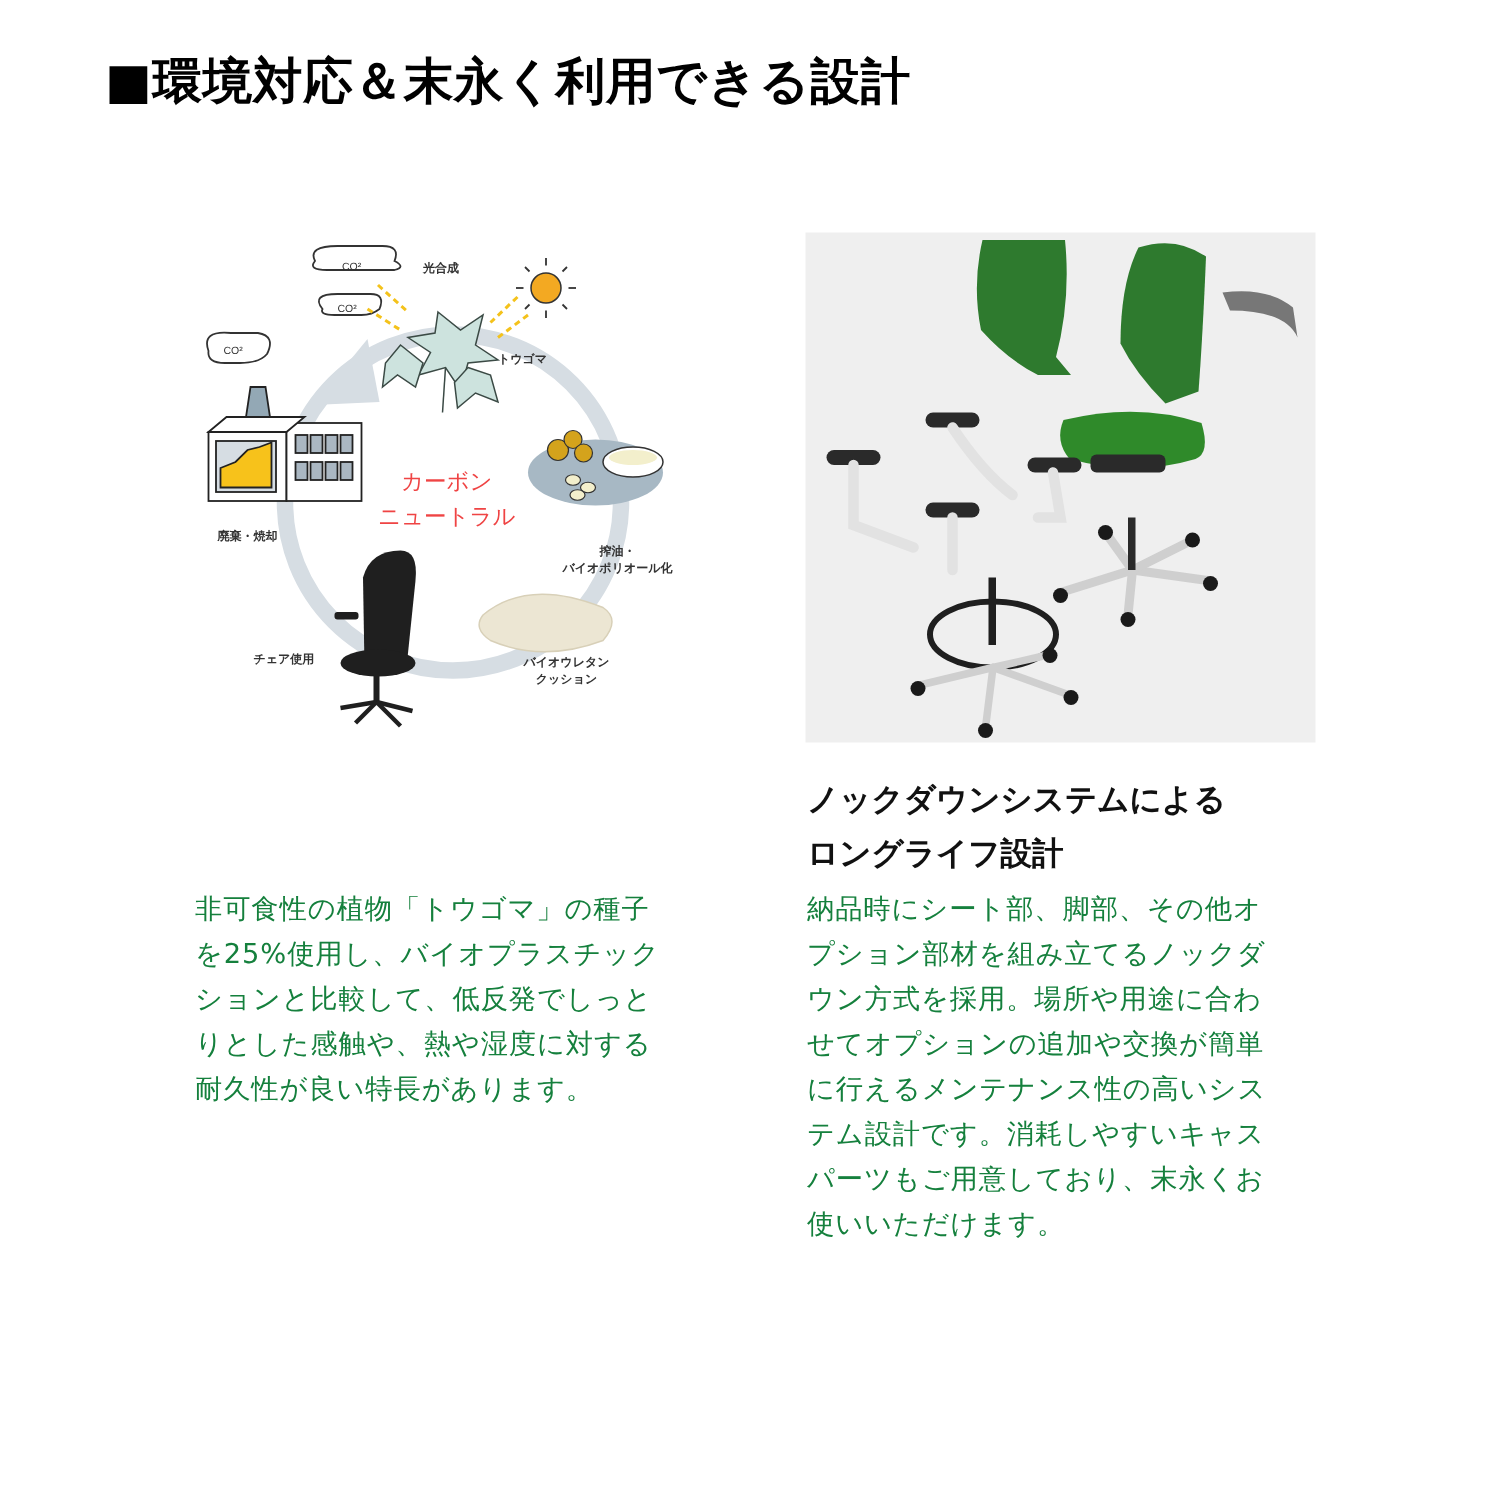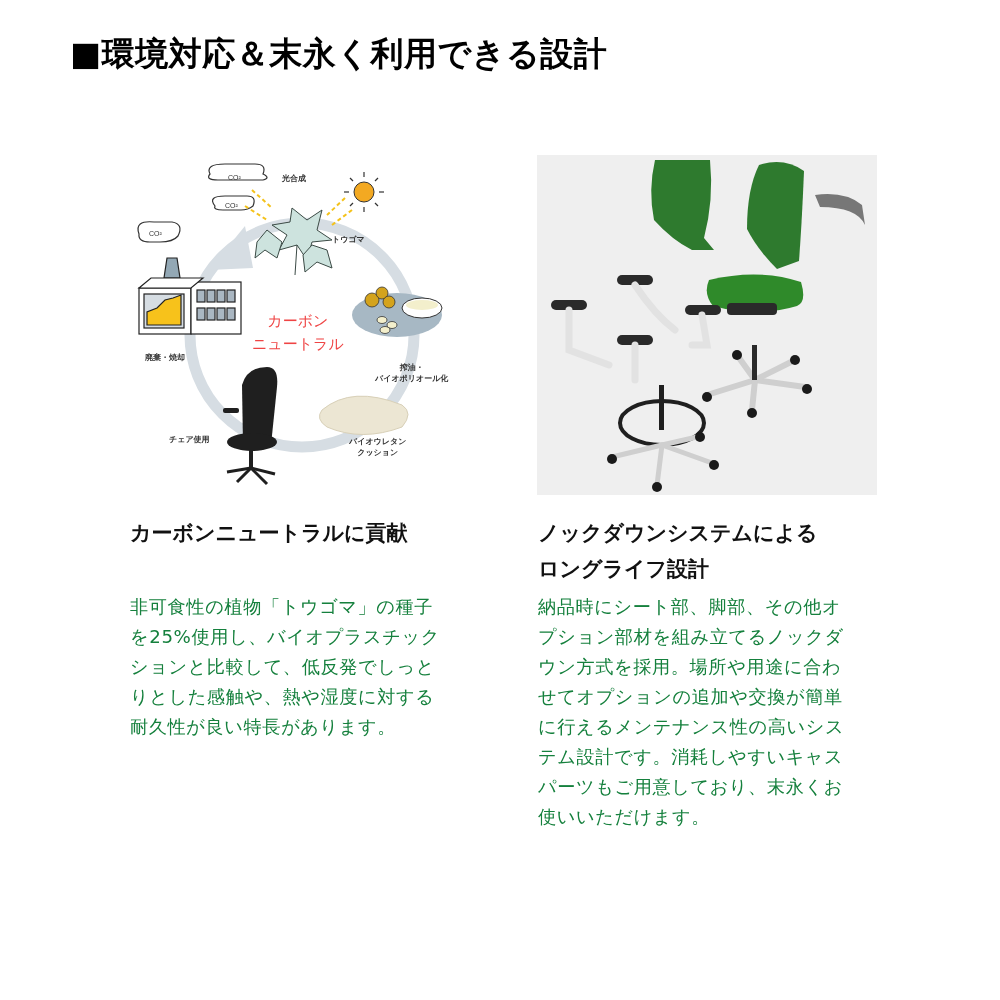--- a/index.html
+++ b/index.html
@@ -144,21 +144,20 @@
       <div>バイオポリオール化</div>
     </div>
     <div class="diagram-label" style="left:222px; top:286px;">
       <div>バイオウレタン</div>
       <div>クッション</div>
     </div>
     <div class="diagram-label" style="left:42px; top:284px;">チェア使用</div>
     <div class="diagram-label" style="left:18px; top:202px;">廃棄・焼却</div>
   </div>
 
-  <h2 class="card-heading">カーボンニュートラルに貢献</h2>
   <div class="card-body">
     <span>非可食性の植物「トウゴマ」の種子</span>
     <span>を25%使用し、バイオプラスチック</span>
     <span>ションと比較して、低反発でしっと</span>
     <span>りとした感触や、熱や湿度に対する</span>
     <span>耐久性が良い特長があります。</span>
   </div>
 </section>
 
 <section class="col col-right">

